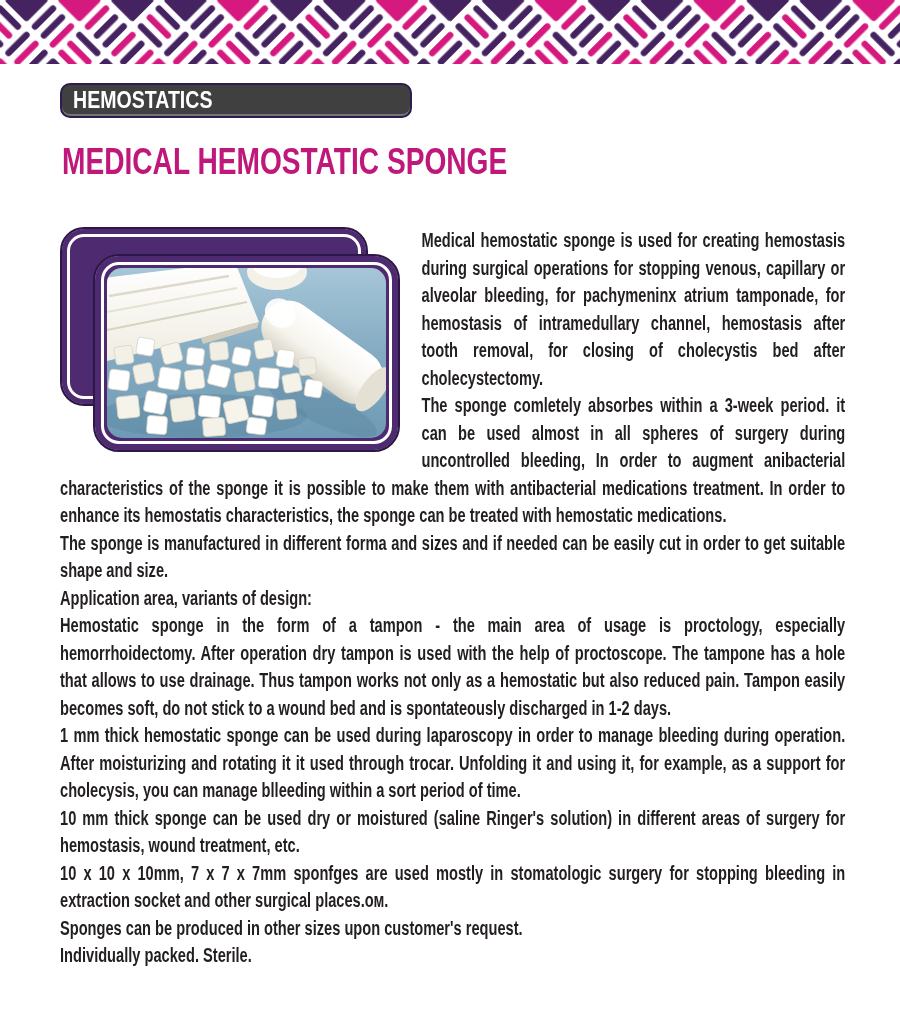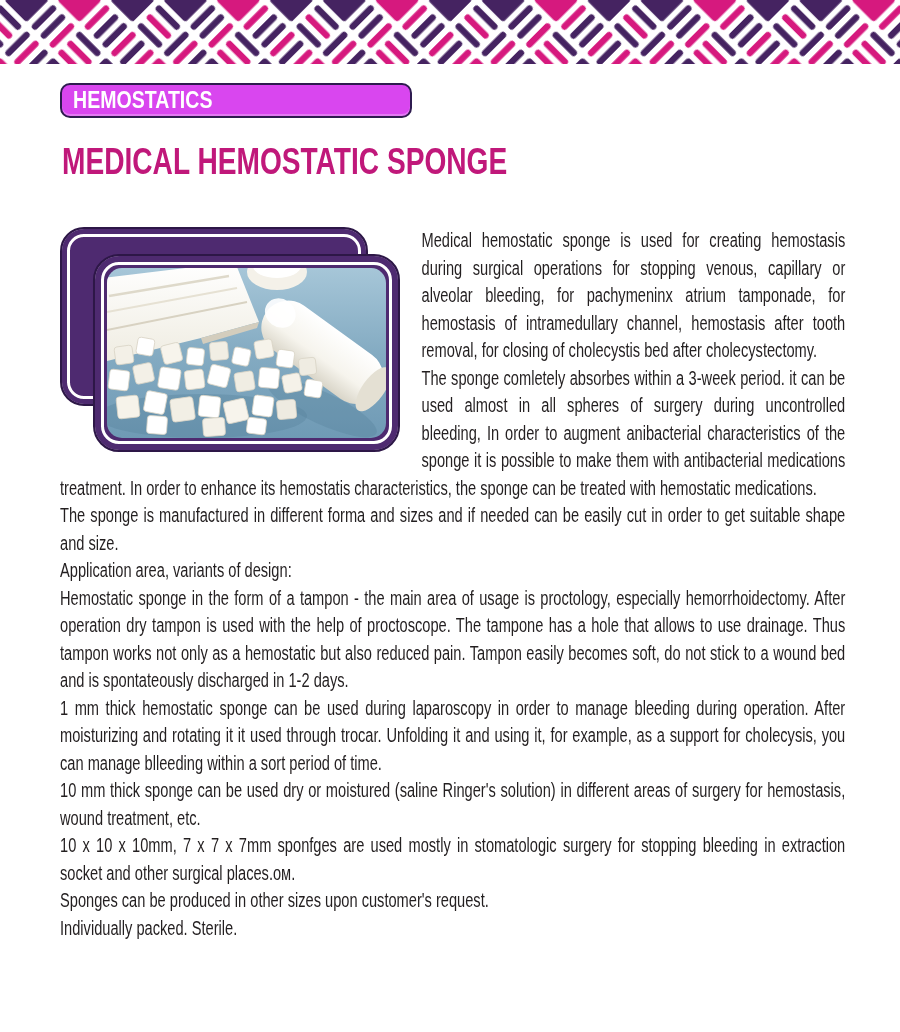--- a/index.html
+++ b/index.html
@@ -7,21 +7,21 @@
   body { width: 900px; height: 1032px; font-family: "Liberation Sans", sans-serif; }
   .page { position: relative; width: 900px; height: 1032px; overflow: hidden; background: #ffffff; }
 
   
   .banner { display: block; width: 900px; height: 64px; }
 
   
   .badge {
     margin: 19px 0 0 60px;
     width: 352px; height: 35px;
-    background: #d946ef;
+    background: #404040;
     border: 2px solid #2e1b4f;
     border-radius: 10px;
     box-shadow: inset 0 -2px 0 rgba(255,255,255,0.28);
     overflow: hidden;
   }
   .badge-label {
     display: inline-block;
     padding-left: 13px;
     color: #ffffff;
     font-weight: bold;
@@ -39,21 +39,21 @@
     font-weight: bold;
     font-size: 37px;
     line-height: 38px;
     transform: scaleX(0.76);
     transform-origin: 0 0;
     white-space: nowrap;
     letter-spacing: 0;
   }
 
   
-  .content { margin: 46px 3px 0 60px; width: 785px; }
+  .content { margin: 46px 3px 0 60px; width: 785px; font-weight: bold; }
   .body-text {
     width: 1047px;
     transform: scaleX(0.75);
     transform-origin: 0 0;
     font-size: 19.5px;
     line-height: 27.5px;
     color: #231f20;
     text-align: justify;
   }
   .body-text p { margin: 0; }

